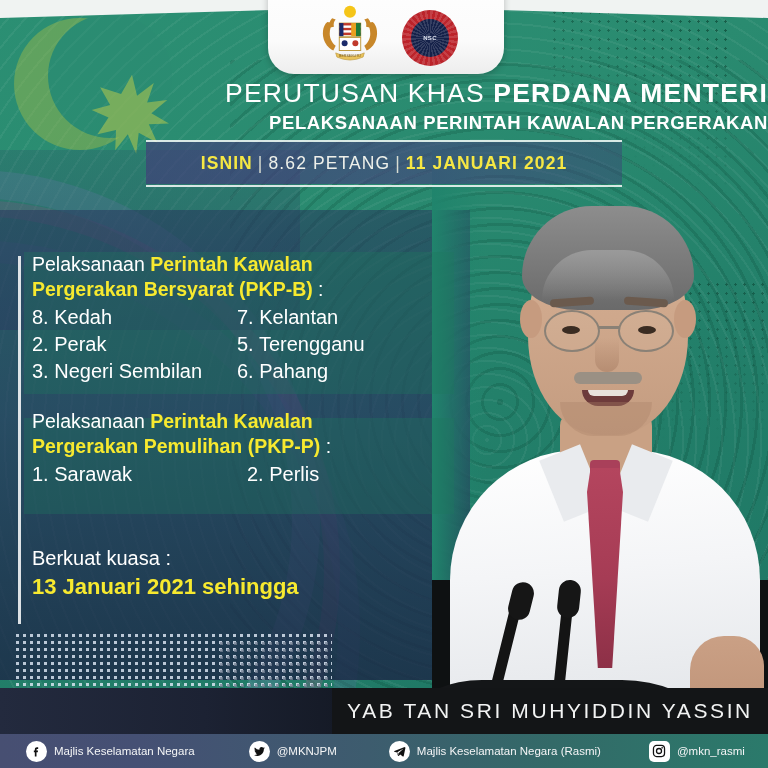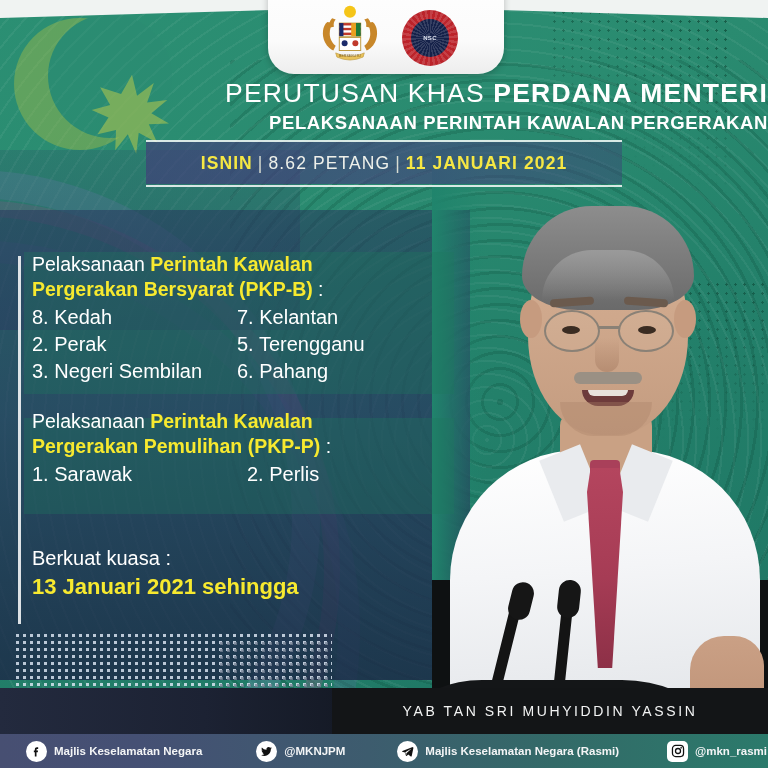--- a/index.html
+++ b/index.html
@@ -185,32 +185,32 @@
   
   .photo-fade{position:absolute;left:432px;top:150px;width:54px;height:580px;
     background:linear-gradient(90deg,rgba(32,132,108,1) 0%,rgba(32,132,108,0) 100%);}
 
   
   .namestrip{position:absolute;left:332px;top:688px;width:436px;height:46px;background:#131517;}
   .namestrip-l{position:absolute;left:0;top:688px;width:340px;height:46px;
     background:linear-gradient(90deg,#232a3e 0%,#1c2233 60%,#151a26 100%);}
   .pmname{position:absolute;left:332px;top:688px;width:436px;height:46px;
     display:flex;align-items:center;justify-content:center;
-    color:#f2f3f3;font-size:14px;letter-spacing:2.6px;font-weight:300;}
+    color:#f2f3f3;font-size:21px;letter-spacing:2.6px;font-weight:300;}
 
   
   .footer{position:absolute;left:0;top:734px;width:768px;height:34px;
     background:linear-gradient(90deg,#474f72 0%,#455074 18%,#3d5c6e 48%,#336a68 72%,#2b7a6b 100%);
     display:flex;align-items:center;padding-left:26px;gap:0;}
   .fitem{display:flex;align-items:center;gap:7px;}
   .ficon{width:21px;height:21px;border-radius:50%;background:#fff;
     display:flex;align-items:center;justify-content:center;flex:0 0 auto;}
   .ficon svg{display:block;}
   .ficon.sq{border-radius:5px;background:#fff;}
-  .flabel{color:#f4f5f6;font-size:11.5px;white-space:nowrap;font-weight:700;}
+  .flabel{color:#f4f5f6;font-size:11.5px;white-space:nowrap;font-weight:400;}
   .fgap1{width:54px;} .fgap2{width:52px;} .fgap3{width:48px;}
 </style>
 </head>
 <body>
 
 <div id="poster">
 
   <div class="bg-base"></div>
   <div class="bg-arcs"></div>
   <div class="bg-arcs2"></div>

